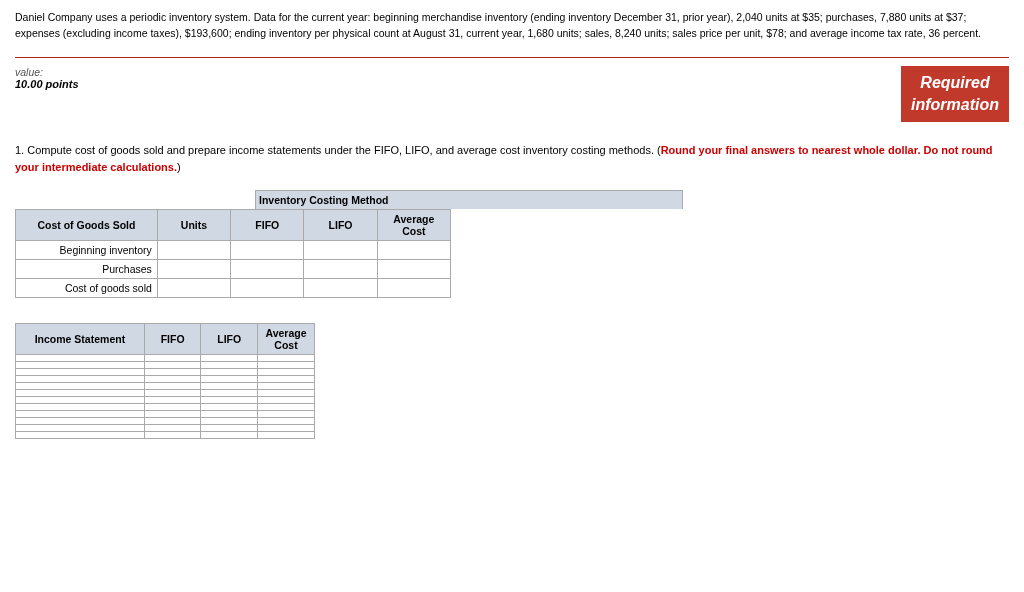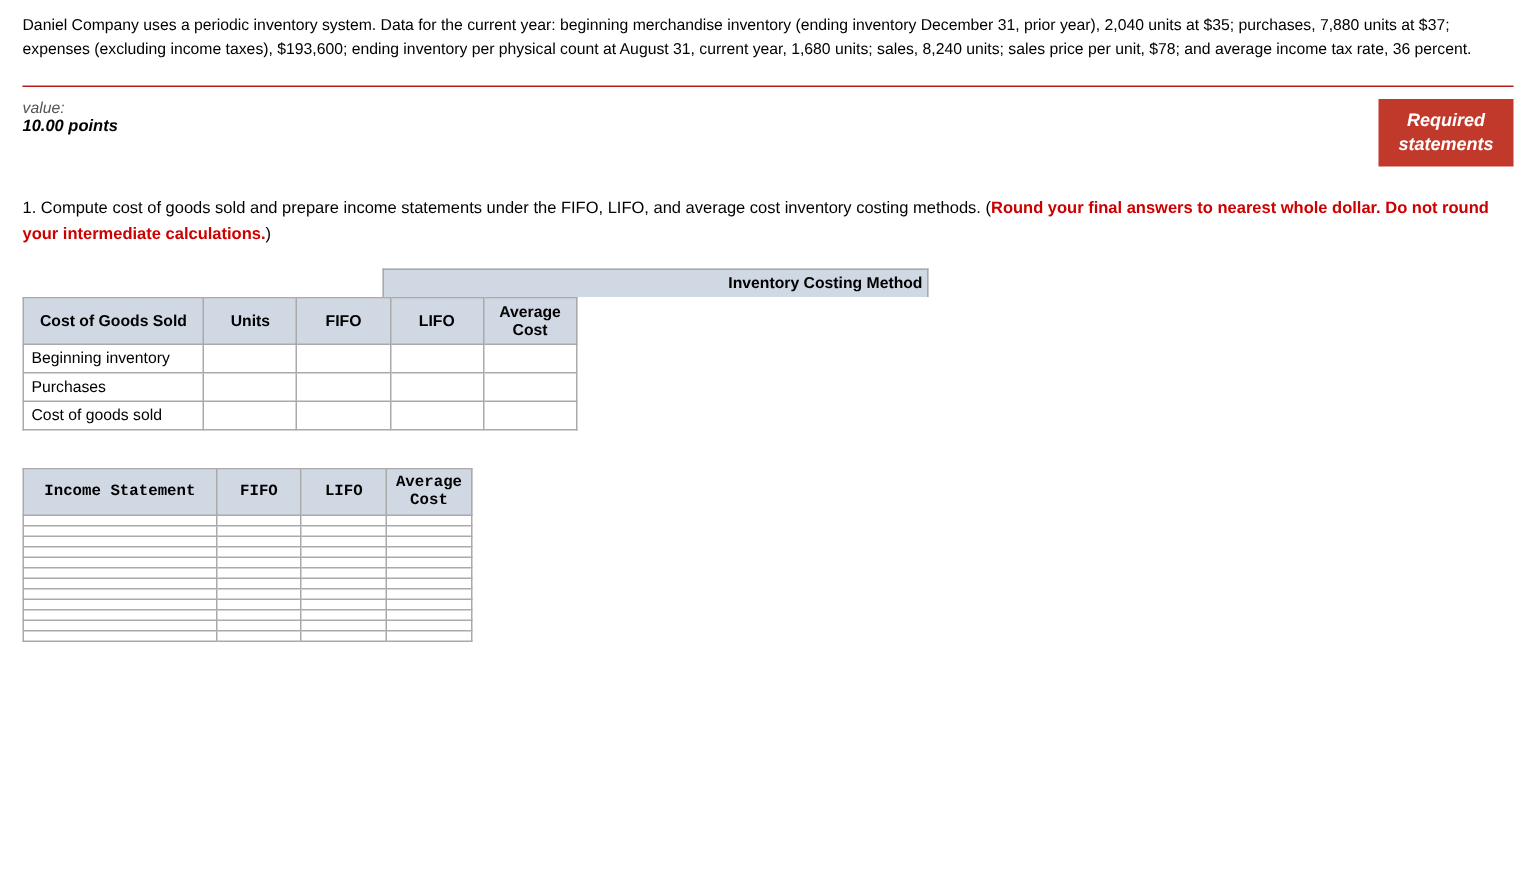--- a/index.html
+++ b/index.html
@@ -43,21 +43,21 @@
     .value-points {
       font-size: 11px;
       font-weight: bold;
       color: #000;
     }
 
     .required-info-badge {
       background-color: #c0392b;
       color: #fff;
       padding: 6px 10px;
-      font-size: 12px;
+      font-size: 16px;
       font-weight: bold;
       text-align: center;
       line-height: 1.4;
       min-width: 90px;
     }
 
     .required-section {
       margin-bottom: 15px;
     }
 
@@ -76,71 +76,70 @@
       color: #cc0000;
       font-weight: bold;
     }
 
     
     .inventory-table-container {
       margin-bottom: 25px;
     }
 
     .inventory-method-label {
-      text-align: right;
+      text-align: left;
       font-size: 10.5px;
       font-weight: bold;
       background: #d0d8e4;
       border: 1px solid #aaa;
       border-bottom: none;
       padding: 3px;
-      width: 364px;
+      width: 428px;
       margin-left: 120px;
     }
 
     .inventory-table {
       border-collapse: collapse;
-      width: 370px;
+      width: 436px;
       font-size: 10.5px;
     }
 
     .inventory-table th,
     .inventory-table td {
       border: 1px solid #aaa;
       padding: 3px 5px;
       text-align: center;
     }
 
     .inventory-table th {
       background: #d0d8e4;
       font-weight: bold;
     }
 
     .inventory-table td.row-label {
-      text-align: left;
+      text-align: right;
       background: #fff;
       width: 120px;
     }
 
     .inventory-table td.data-cell {
       background: #fff;
       width: 62px;
       min-width: 62px;
     }
 
     
     .income-table-container {
       margin-top: 10px;
     }
 
     .income-table {
       border-collapse: collapse;
       width: 300px;
       font-size: 10.5px;
-      font-family: Liberation Mono, monospace;
     }
 
     .income-table th,
     .income-table td {
       border: 1px solid #aaa;
       padding: 3px 5px;
       text-align: center;
     }
 
     .income-table th {
@@ -167,21 +166,21 @@
   <span>expenses (excluding income taxes), $193,600; ending inventory per physical count at August 31, current year, 1,680 units; sales, 8,240 units; sales price per unit, $78; and average income tax rate, 36 percent.</span>
 </div>
 
 <div class="value-section">
   <div>
     <div class="value-label">value:</div>
     <div class="value-points">10.00 points</div>
   </div>
   <div class="required-info-badge">
     <div>Required</div>
-    <div>statements</div>
+    <div>information</div>
   </div>
 </div>
 
 <div class="required-section">
   <div class="required-instruction">
     <span>1. Compute cost of goods sold and prepare income statements under the FIFO, LIFO, and average cost inventory costing methods. (</span><span class="bold-red">Round your final answers to nearest whole dollar. Do not round your intermediate calculations.</span><span>)</span>
   </div>
 </div>
 
 <div class="inventory-table-container">

